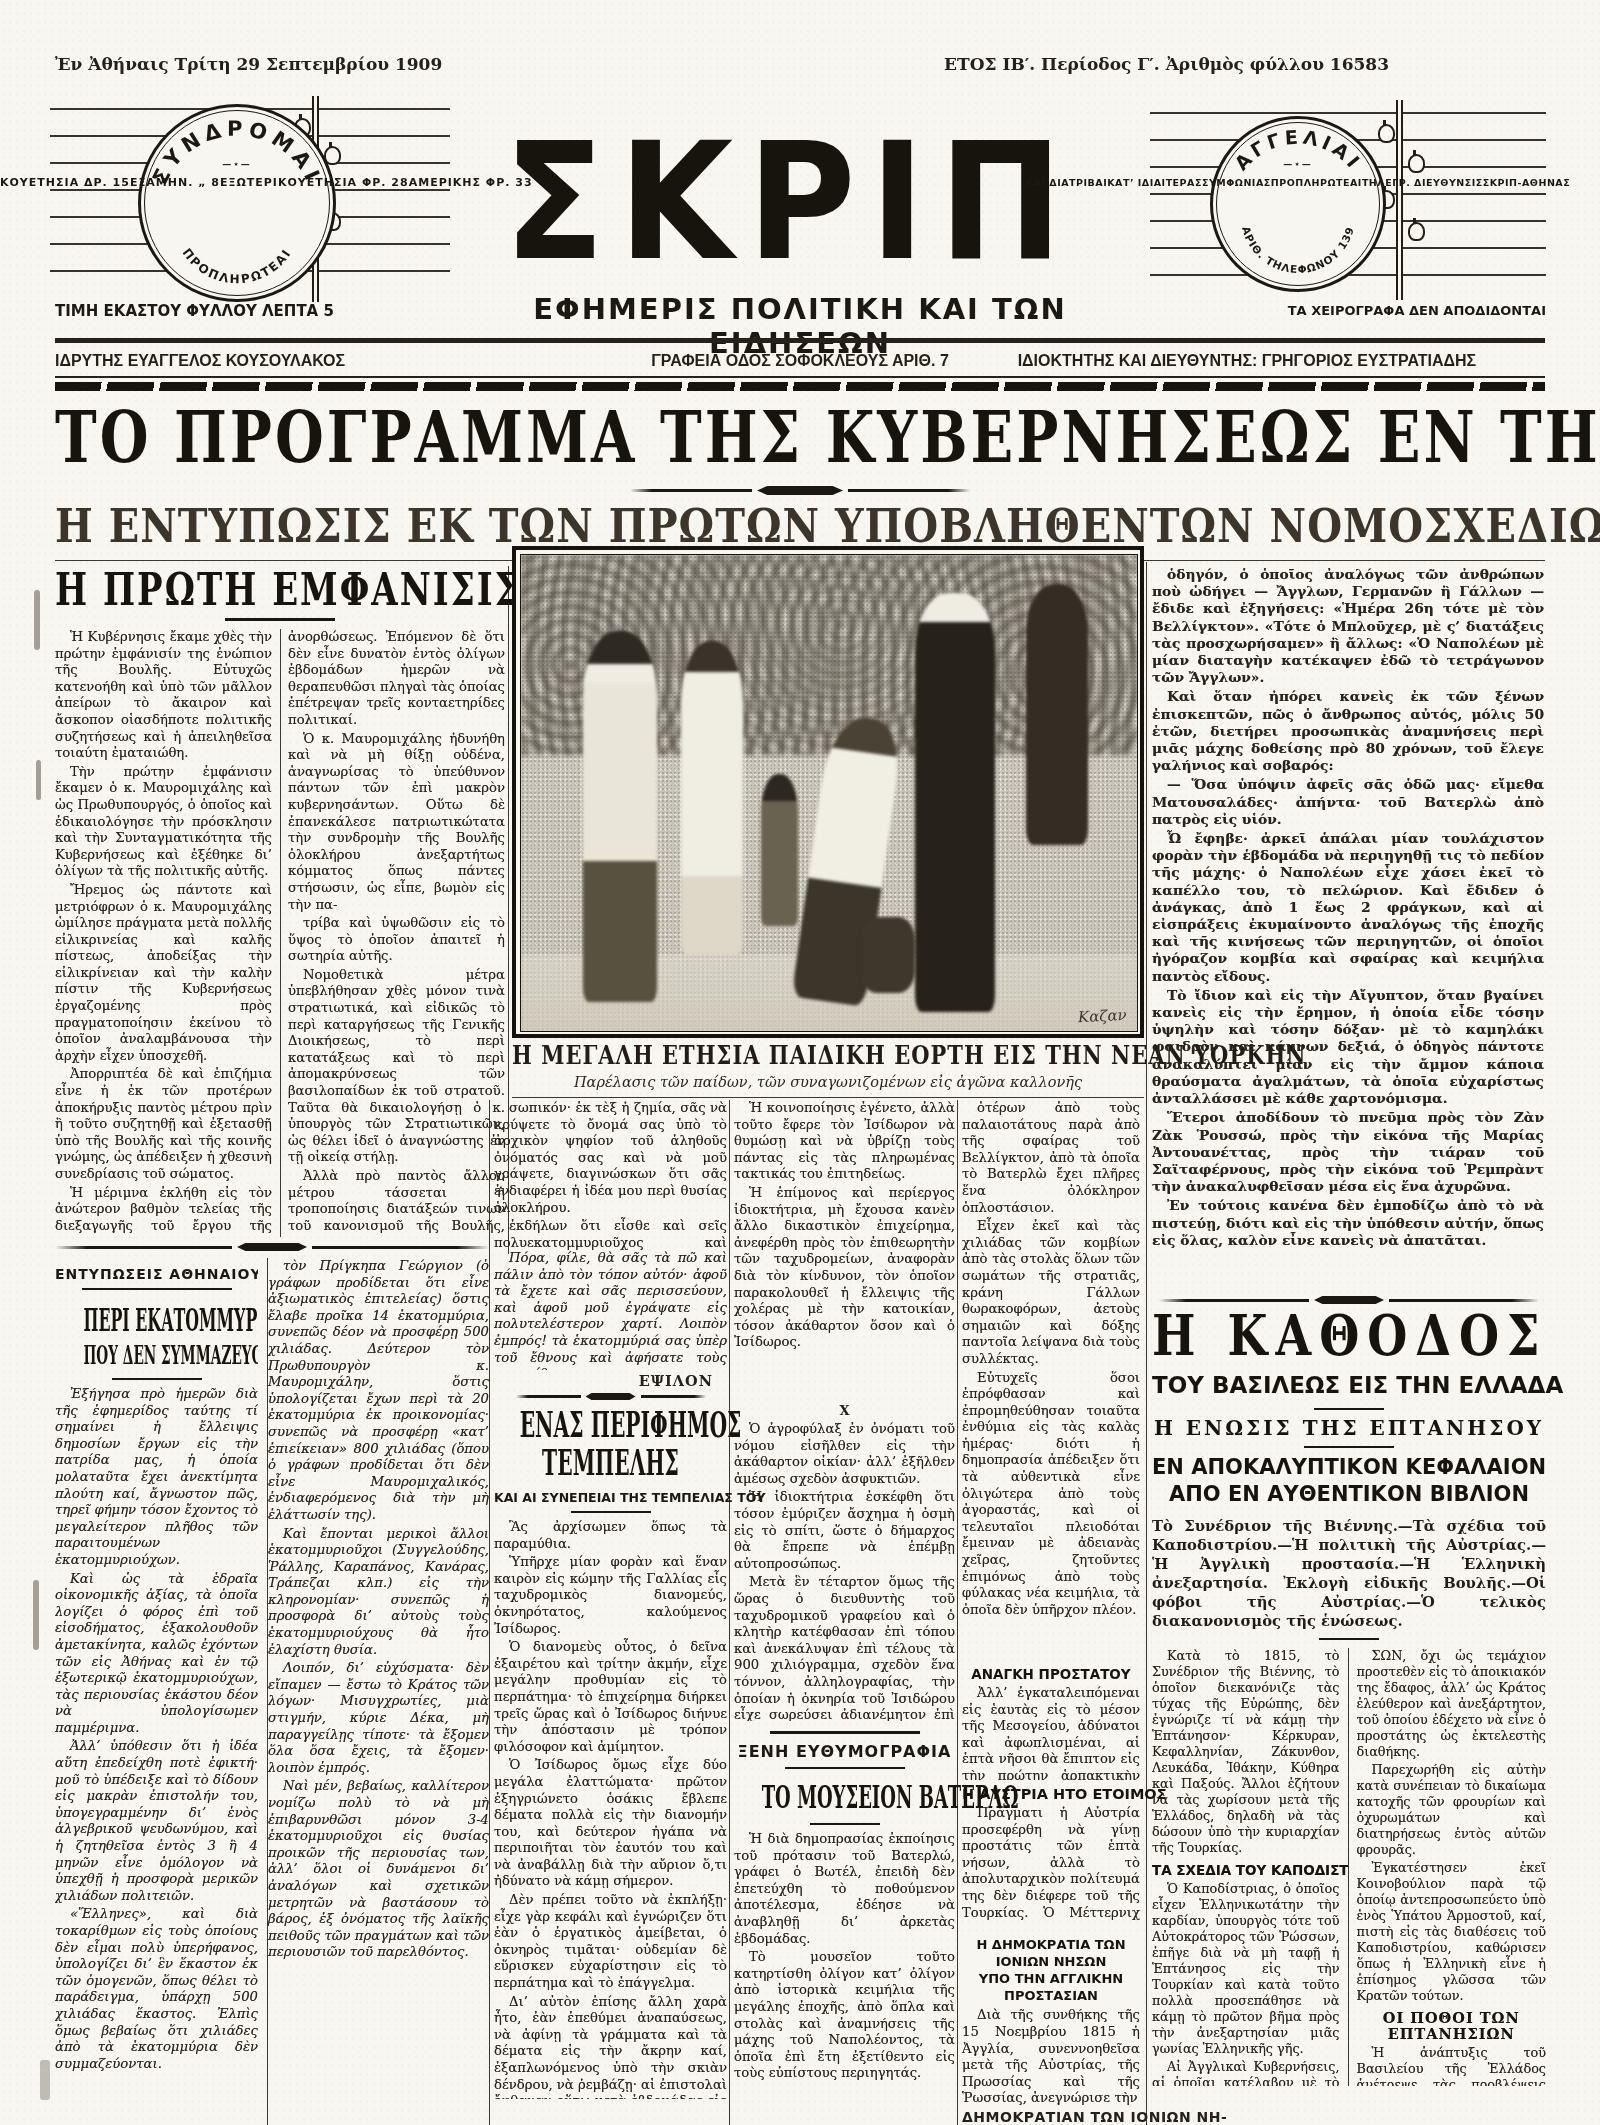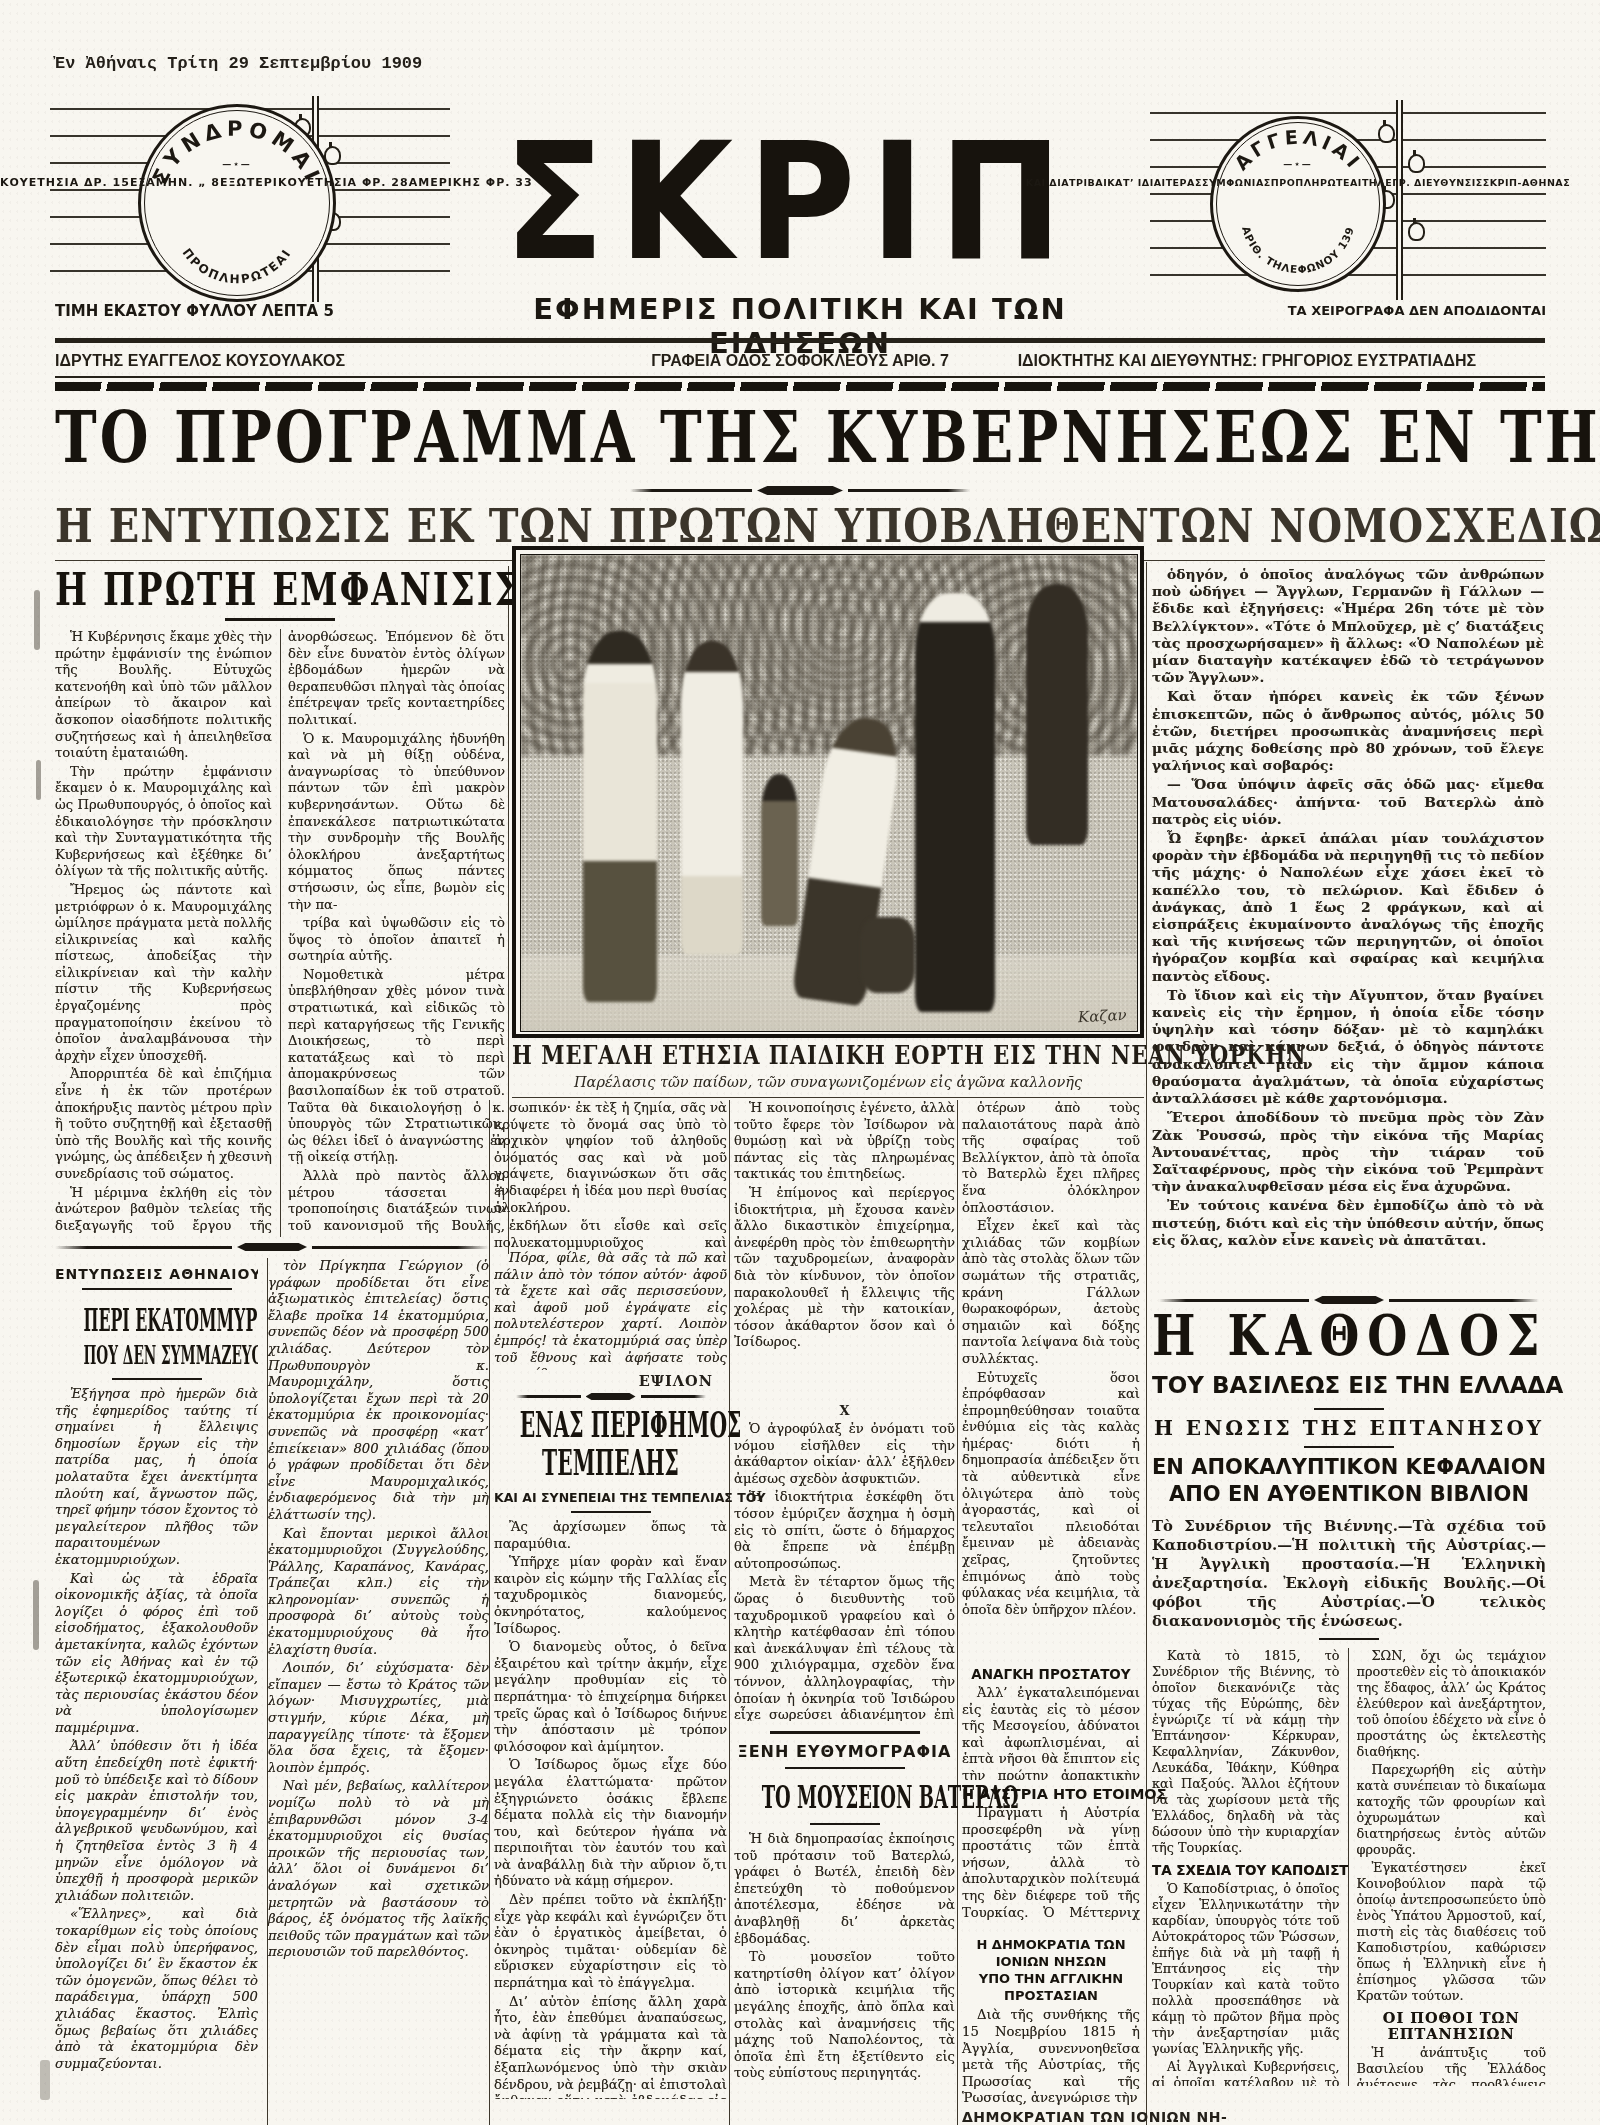--- a/index.html
+++ b/index.html
@@ -4,21 +4,21 @@
 <style>
   html,body{margin:0;padding:0;background:#d8d5cc;}
   #paper{position:relative;width:1600px;height:2125px;background:#f8f6f0;overflow:hidden;
     color:#24201a;font-family:"DejaVu Serif",serif;
     background-image:radial-gradient(rgba(115,105,85,.05) 1px,transparent 1px);
     background-size:7px 9px;}
   .abs{position:absolute;}
   .ink{background:#26221a;}
   
   .hdr-row{left:55px;right:63px;top:54px;height:26px;display:flex;justify-content:space-between;
-    font-size:17px;font-weight:bold;font-family:Liberation Mono, monospace;}
+    font-size:17px;font-weight:bold;}
   .hdr-issue{padding-right:148px;}
   
   .wires{background:repeating-linear-gradient(180deg,#221e16 0 2px,transparent 2px 27px);opacity:.9;}
   .pole{width:7px;background:linear-gradient(90deg,#221e16 0 2px,#f8f6f0 2px 5px,#221e16 5px 7px);}
   .bell{position:absolute;width:13px;height:15px;border:2px solid #221e16;background:#f8f6f0;
     border-radius:50% 50% 42% 42%;}
   .bell:after{content:"";position:absolute;left:3px;top:-6px;width:3px;height:6px;background:#221e16;}
   .seal{border:3px solid #1c1812;border-radius:50%;background:#f8f6f0;}
   .seal:after{content:"";position:absolute;inset:3px;border:1.5px solid #1c1812;border-radius:50%;}
   .seal svg{position:absolute;inset:0;width:100%;height:100%;z-index:2;}
@@ -115,20 +115,21 @@
     letter-spacing:.5px;white-space:nowrap;}
   .smudge{background:#3c362b;opacity:.45;border-radius:3px;}
 </style>
 </head>
 <body>
 
 <div id="paper">
 
   <div class="abs hdr-row">
     <span>Ἐν Ἀθήναις Τρίτη 29 Σεπτεμβρίου 1909</span>
+    <span class="hdr-issue">ΕΤΟΣ ΙΒ′. Περίοδος Γ′. Ἀριθμὸς φύλλου 16583</span>
   </div>
 
   <div class="abs wires" style="left:50px;top:108px;width:400px;height:186px;"></div>
   <div class="abs pole" style="left:312px;top:96px;height:206px;"></div>
   <div class="bell" style="left:294px;top:118px;"></div>
   <div class="bell" style="left:324px;top:146px;"></div>
   <div class="bell" style="left:294px;top:182px;"></div>
   <div class="bell" style="left:324px;top:212px;"></div>
   <div class="bell" style="left:294px;top:246px;"></div>
 

